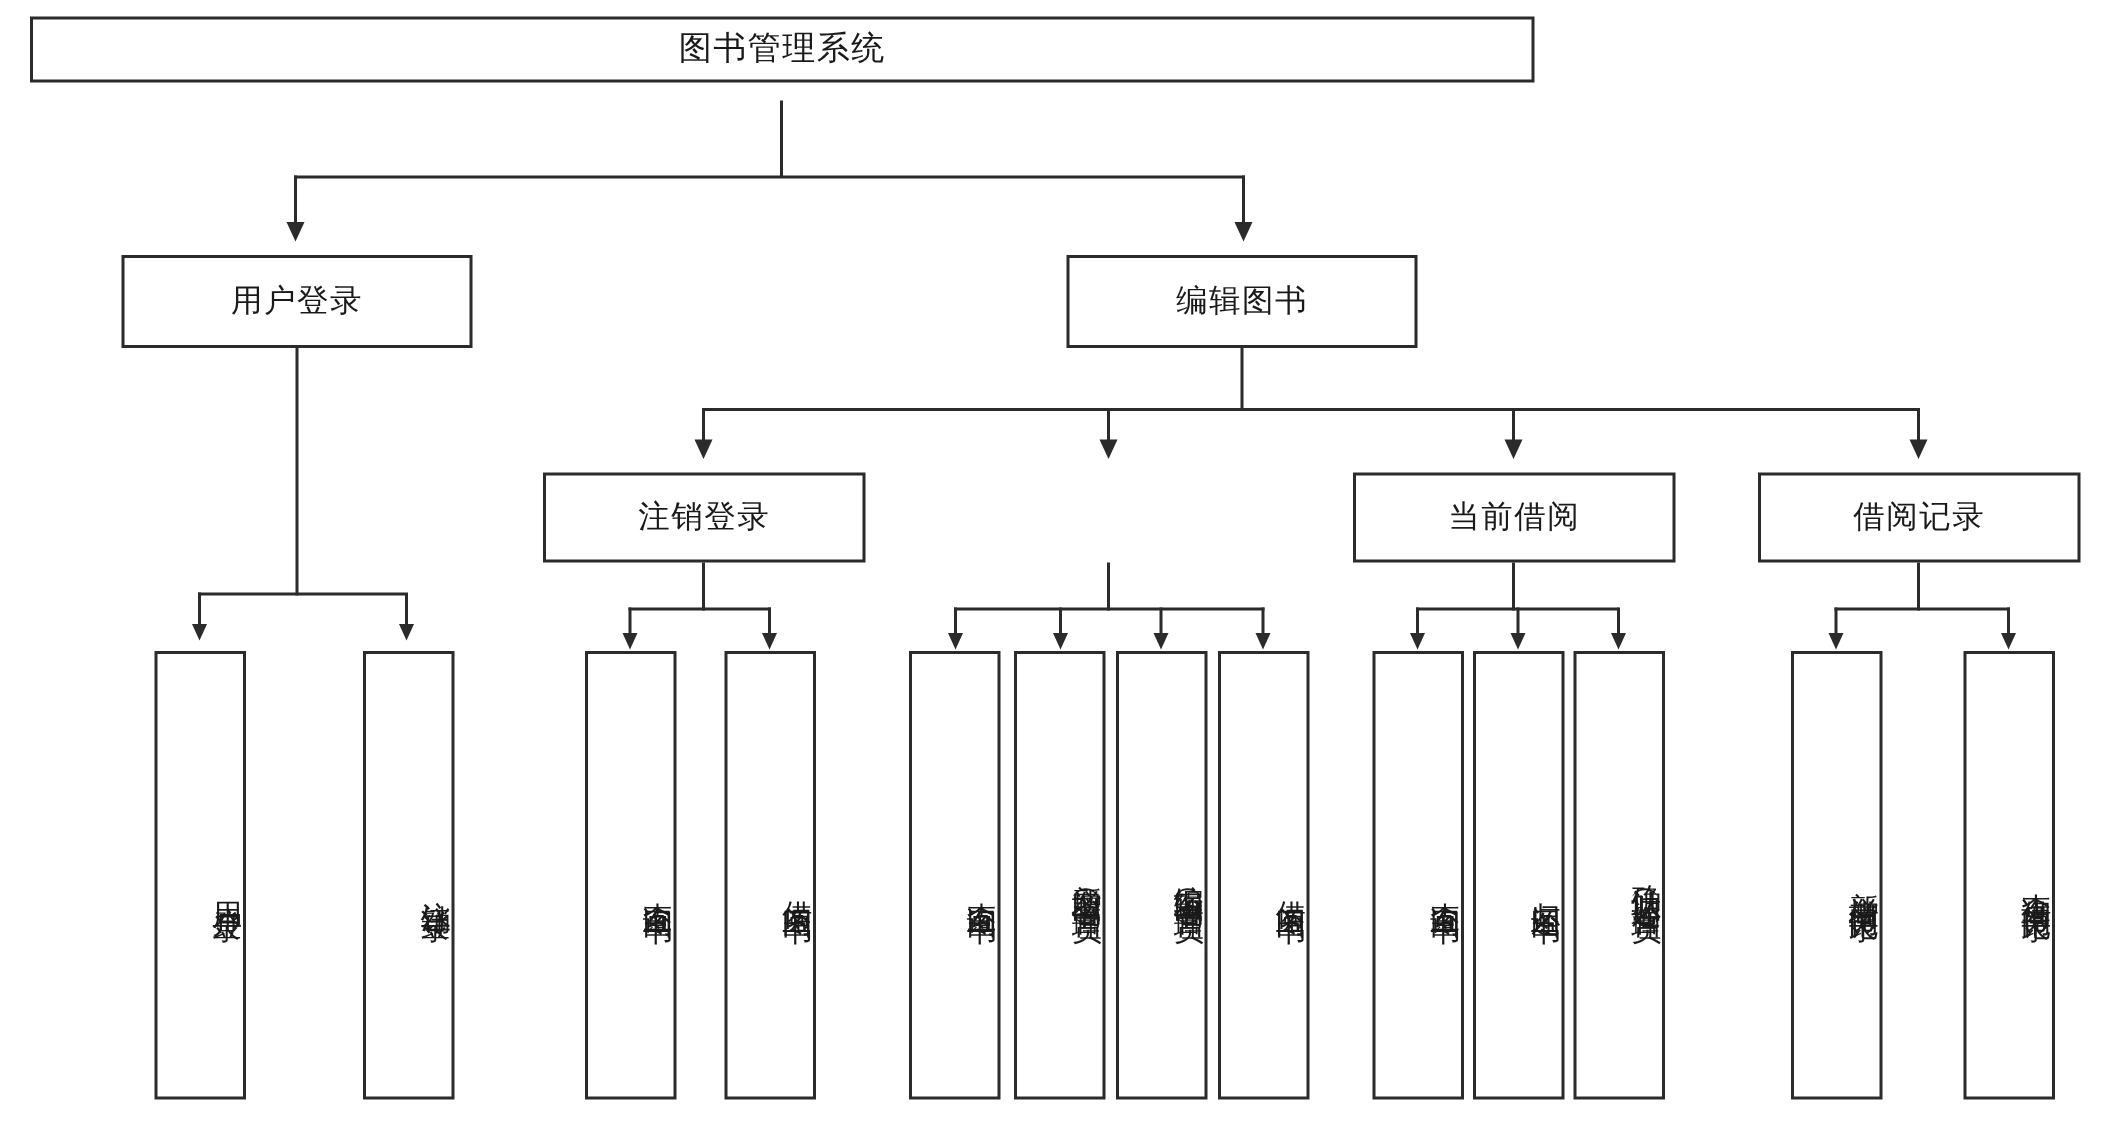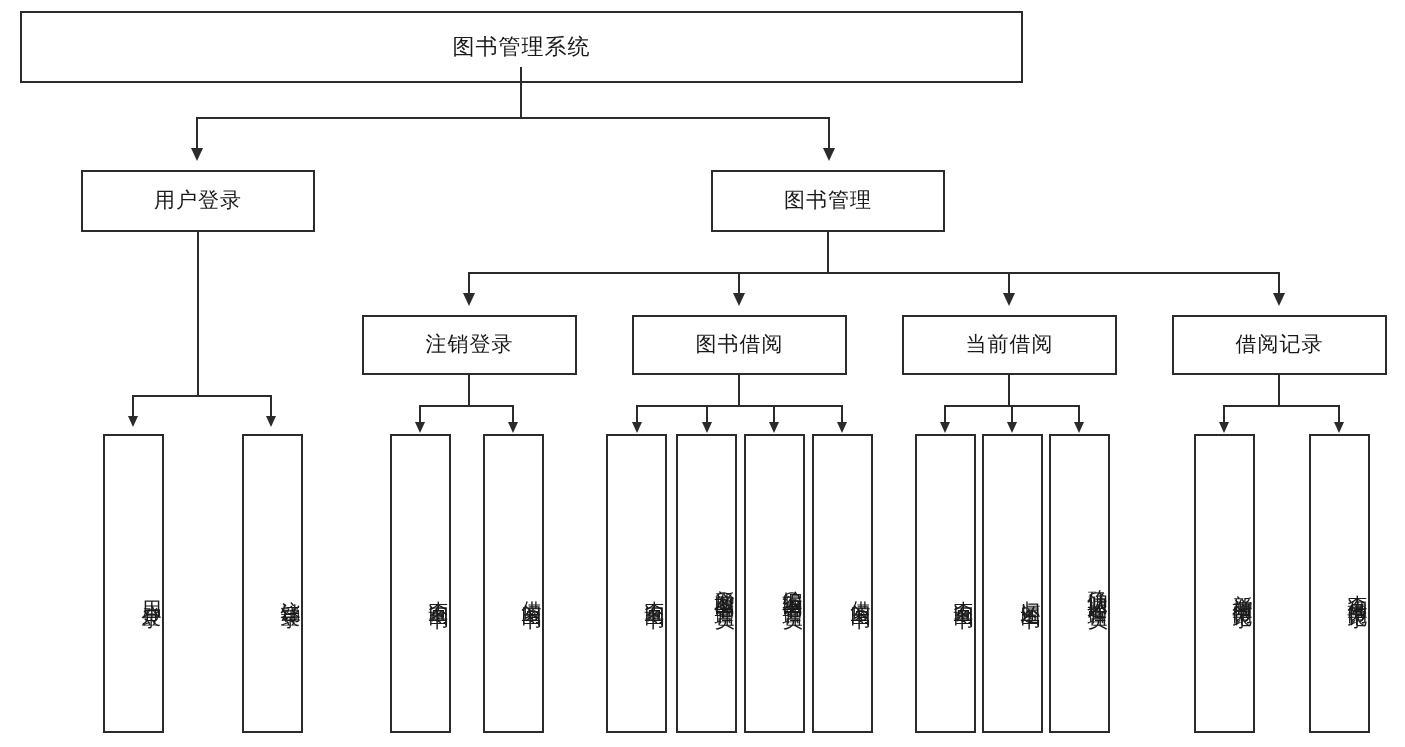--- a/index.html
+++ b/index.html
@@ -75,54 +75,53 @@
     color:#9b9b9b;
     white-space:nowrap;
     letter-spacing:0.5px;
   }
 </style>
 </head>
 <body>
 
 <div id="canvas">
 
-  <div class="node h root" style="left:20px;top:11px;width:1003px;height:72px;">图书管理系统</div>
+  <div class="node h root" style="left:20px;top:11px;width:1003px;height:44px;">图书管理系统</div>
 
   <div class="ln vline" style="left:520px;top:67px;width:2px;height:51px;"></div>
 
   <div class="ln hline" style="left:196px;top:117px;width:634px;height:2px;"></div>
 
   <div class="ln vline" style="left:196px;top:117px;width:2px;height:34px;"></div>
   <div class="arrow" style="left:191px;top:148px;"></div>
   <div class="ln vline" style="left:828px;top:117px;width:2px;height:34px;"></div>
   <div class="arrow" style="left:823px;top:148px;"></div>
 
   <div class="node h" style="left:81px;top:170px;width:234px;height:62px;">用户登录</div>
-  <div class="node h" style="left:711px;top:170px;width:234px;height:62px;">图书管理</div>
+  <div class="node h" style="left:711px;top:170px;width:234px;height:62px;">编辑图书</div>
 
   <div class="ln vline" style="left:197px;top:232px;width:2px;height:165px;"></div>
   <div class="ln hline" style="left:132px;top:395px;width:138px;height:2px;"></div>
   <div class="ln vline" style="left:132px;top:395px;width:2px;height:24px;"></div>
   <div class="arrow sm" style="left:128px;top:416px;"></div>
   <div class="ln vline" style="left:270px;top:395px;width:2px;height:24px;"></div>
   <div class="arrow sm" style="left:266px;top:416px;"></div>
 
   <div class="ln vline" style="left:827px;top:232px;width:2px;height:41px;"></div>
   <div class="ln hline" style="left:468px;top:272px;width:812px;height:2px;"></div>
   <div class="ln vline" style="left:468px;top:272px;width:2px;height:24px;"></div>
   <div class="arrow" style="left:463px;top:293px;"></div>
   <div class="ln vline" style="left:738px;top:272px;width:2px;height:24px;"></div>
   <div class="arrow" style="left:733px;top:293px;"></div>
   <div class="ln vline" style="left:1008px;top:272px;width:2px;height:24px;"></div>
   <div class="arrow" style="left:1003px;top:293px;"></div>
   <div class="ln vline" style="left:1278px;top:272px;width:2px;height:24px;"></div>
   <div class="arrow" style="left:1273px;top:293px;"></div>
 
   <div class="node h" style="left:362px;top:315px;width:215px;height:60px;">注销登录</div>
-  <div class="node h" style="left:632px;top:315px;width:215px;height:60px;">图书借阅</div>
   <div class="node h" style="left:1172px;top:315px;width:215px;height:60px;">借阅记录</div>
   <div class="node h" style="left:902px;top:315px;width:215px;height:60px;">当前借阅</div>
 
   <div class="ln vline" style="left:468px;top:375px;width:2px;height:32px;"></div>
   <div class="ln hline" style="left:419px;top:405px;width:95px;height:2px;"></div>
   <div class="ln vline" style="left:419px;top:405px;width:2px;height:20px;"></div>
   <div class="arrow sm" style="left:415px;top:422px;"></div>
   <div class="ln vline" style="left:512px;top:405px;width:2px;height:20px;"></div>
   <div class="arrow sm" style="left:508px;top:422px;"></div>
 

